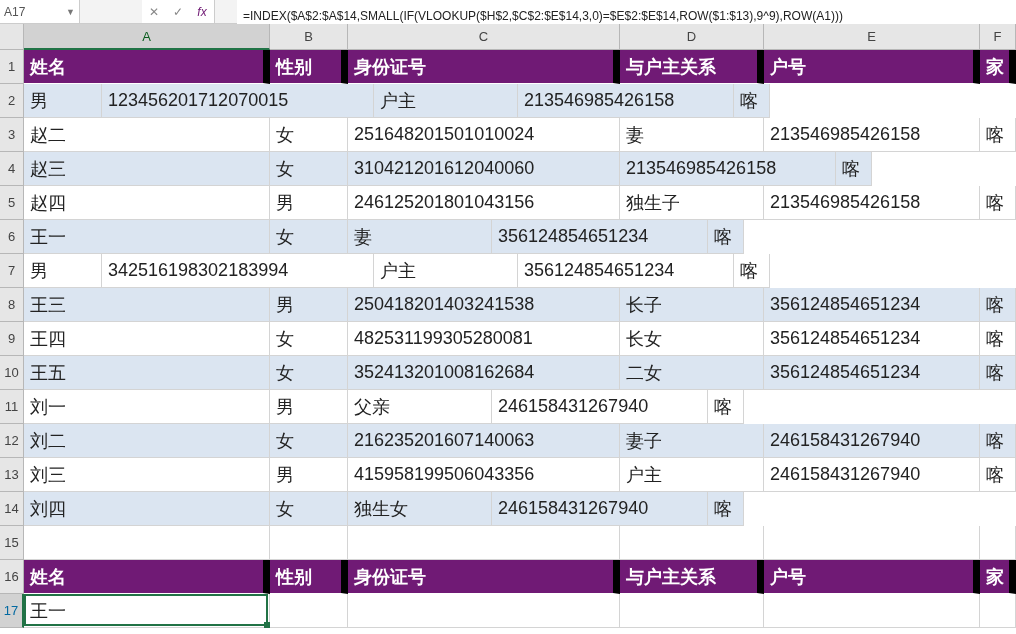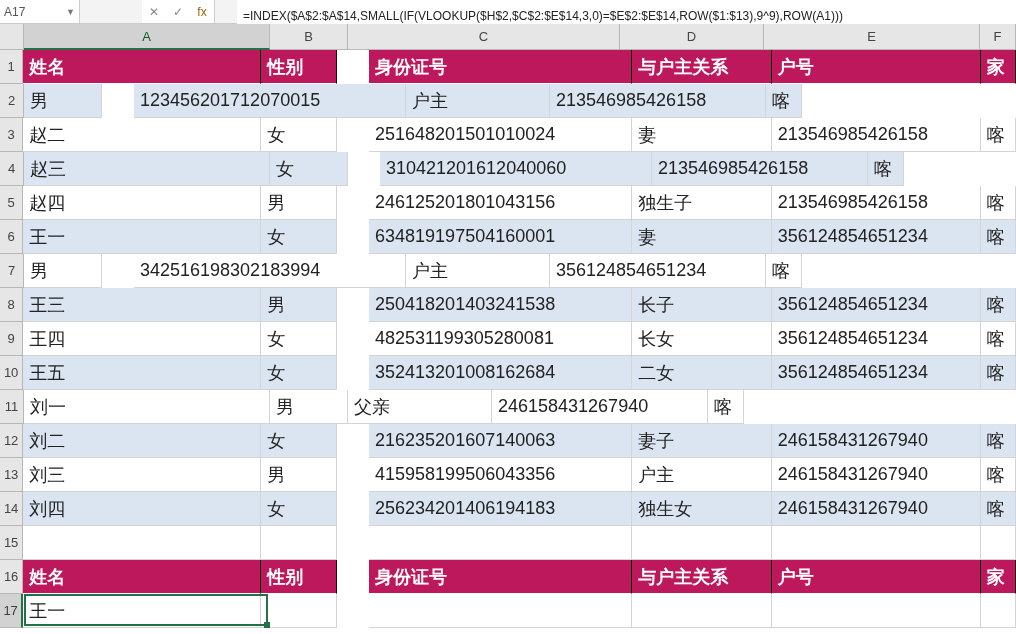--- a/index.html
+++ b/index.html
@@ -6,40 +6,40 @@
   html, body { width: 1016px; height: 634px; overflow: hidden; font-family: Arial, "Microsoft YaHei", sans-serif; background: #fff; }
 
   
   .top-bar { display: flex; align-items: stretch; height: 24px; border-bottom: 1px solid #ccc; font-size: 12px; color: #333; background: #f3f3f3; gap: 22px; }
   .namebox-wrap { display: flex; align-items: center; width: 80px; border-right: 1px solid #ccc; background: #fff; padding: 0 4px; justify-content: space-between; }
   .namebox { color: #555; }
   .nb-drop { color: #777; font-size: 9px; }
   .fx-spacer { width: 18px; }
   .fx-controls { display: flex; align-items: center; border-right: 1px solid #ccc; background: #fff; }
   .fx-btn { width: 24px; display: flex; align-items: center; justify-content: center; color: #888; font-size: 12px; }
-  .fx-btn.fx { color: #a16207; }
+  .fx-btn.fx { font-style: italic; color: #701a75; }
   .formula-input { flex: 1; background: #fff; padding: 16px 6px; display: flex; align-items: center; color: #222; }
 
   
   .grid-wrap { position: relative; display: flex; flex-direction: column; height: 610px; }
 
   .col-headers { display: flex; height: 26px; font-size: 13px; color: #444; user-select: none; }
   .corner { width: 24px; background: #e6e6e6; border-right: 1px solid #b7b7b7; border-bottom: 1px solid #b7b7b7; display:flex; align-items:center; justify-content:center;}
   .col-h { background: #e6e6e6; border-right: 1px solid #b7b7b7; border-bottom: 1px solid #b7b7b7; display: flex; align-items: center; justify-content: center; }
   .col-h.sel { background: #d2d2d2; color:#0b5e1f; border-bottom:2px solid #217346;}
   .cA { width: 246px; } .cB { width: 78px; } .cC { width: 272px; } .cD { width: 144px; } .cE { width: 216px; } .cF { width: 36px; }
 
   .rows { position: relative; }
   .row { display: flex; height: 34px; }
   .row-h { width: 24px; background: #e6e6e6; border-right: 1px solid #b7b7b7; border-bottom: 1px solid #b7b7b7; display: flex; align-items: center; justify-content: center; font-size: 13px; color: #444; }
-  .row-h.sel { background: #d2d2d2; color:#404040; border-right:2px solid #217346;}
+  .row-h.sel { background: #d2d2d2; color:#0369a1; border-right:2px solid #217346;}
   .cell { border-right: 1px solid #d4d4d4; border-bottom: 1px solid #d4d4d4; display: flex; align-items: center; padding: 0 6px; font-size: 18px; color: #222; overflow: hidden; white-space: nowrap; }
-  .hdr .cell { background: #be185d; color: #fff; font-weight: bold; border-right:1px solid #000000; border-bottom:1px solid #fff;}
+  .hdr .cell { background: #701a75; color: #fff; font-weight: bold; border-right:7px solid #000000; border-bottom:1px solid #fff;}
   .band .cell { background: #dbe5f1; }
-  .row .cA { width: 246px; } .row .cB { width: 78px; } .row .cC { width: 272px; margin-left: 32px; } .row .cD { width: 144px; } .row .cE { width: 216px; } .row .cF { width: 36px; }
+  .row .cA { width: 246px; } .row .cB { width: 78px; } .row .cC { width: 272px; } .row .cD { width: 144px; } .row .cE { width: 216px; } .row .cF { width: 36px; }
 
   
   .active-cell { position: absolute; border: 2px solid #217346; pointer-events: none; }
   .active-cell .fill { position:absolute; right:-4px; bottom:-4px; width:6px; height:6px; background:#217346; }
 </style>
 </head>
 <body>
 
 <div class="top-bar">
   <div class="namebox-wrap">
@@ -112,21 +112,20 @@
         <div class="cell cB">男</div>
         <div class="cell cC">246125201801043156</div>
         <div class="cell cD">独生子</div>
         <div class="cell cE">213546985426158</div>
         <div class="cell cF">喀</div>
       </div>
     <div class="row band">
         <div class="row-h">6</div>
         <div class="cell cA">王一</div>
         <div class="cell cB">女</div>
-        <div class="cell cC">634819197504160001</div>
         <div class="cell cD">妻</div>
         <div class="cell cE">356124854651234</div>
         <div class="cell cF">喀</div>
       </div>
     <div class="row">
         <div class="row-h">7</div>
         <div class="cell cB">男</div>
         <div class="cell cC">342516198302183994</div>
         <div class="cell cD">户主</div>
         <div class="cell cE">356124854651234</div>
@@ -182,21 +181,20 @@
         <div class="cell cB">男</div>
         <div class="cell cC">415958199506043356</div>
         <div class="cell cD">户主</div>
         <div class="cell cE">246158431267940</div>
         <div class="cell cF">喀</div>
       </div>
     <div class="row band">
         <div class="row-h">14</div>
         <div class="cell cA">刘四</div>
         <div class="cell cB">女</div>
-        <div class="cell cC">256234201406194183</div>
         <div class="cell cD">独生女</div>
         <div class="cell cE">246158431267940</div>
         <div class="cell cF">喀</div>
       </div>
 
     <div class="row">
         <div class="row-h">15</div>
         <div class="cell cA"></div>
         <div class="cell cB"></div>
         <div class="cell cC"></div>

